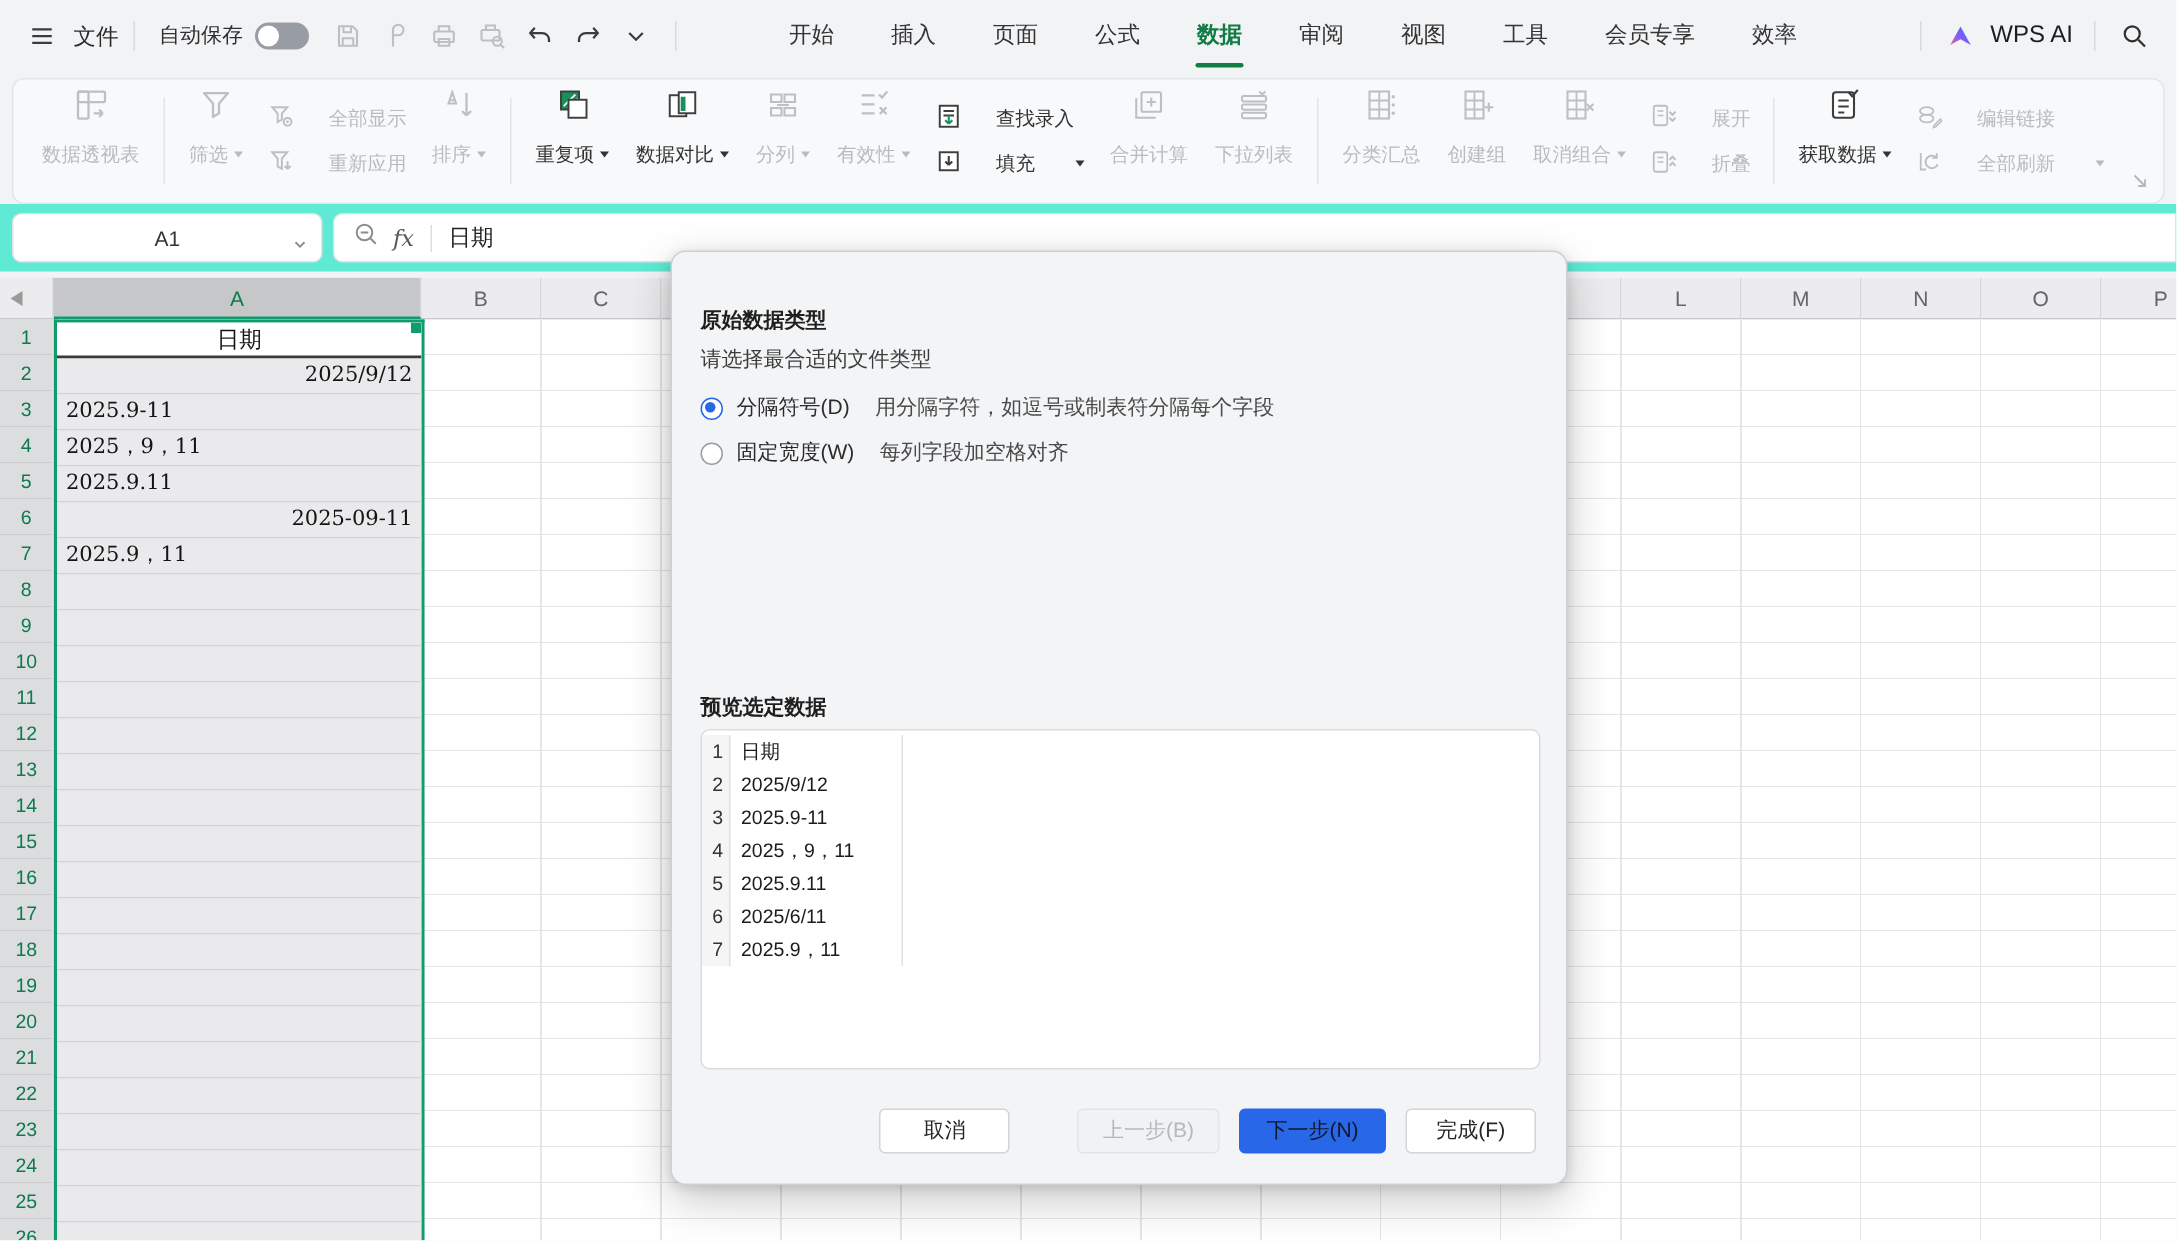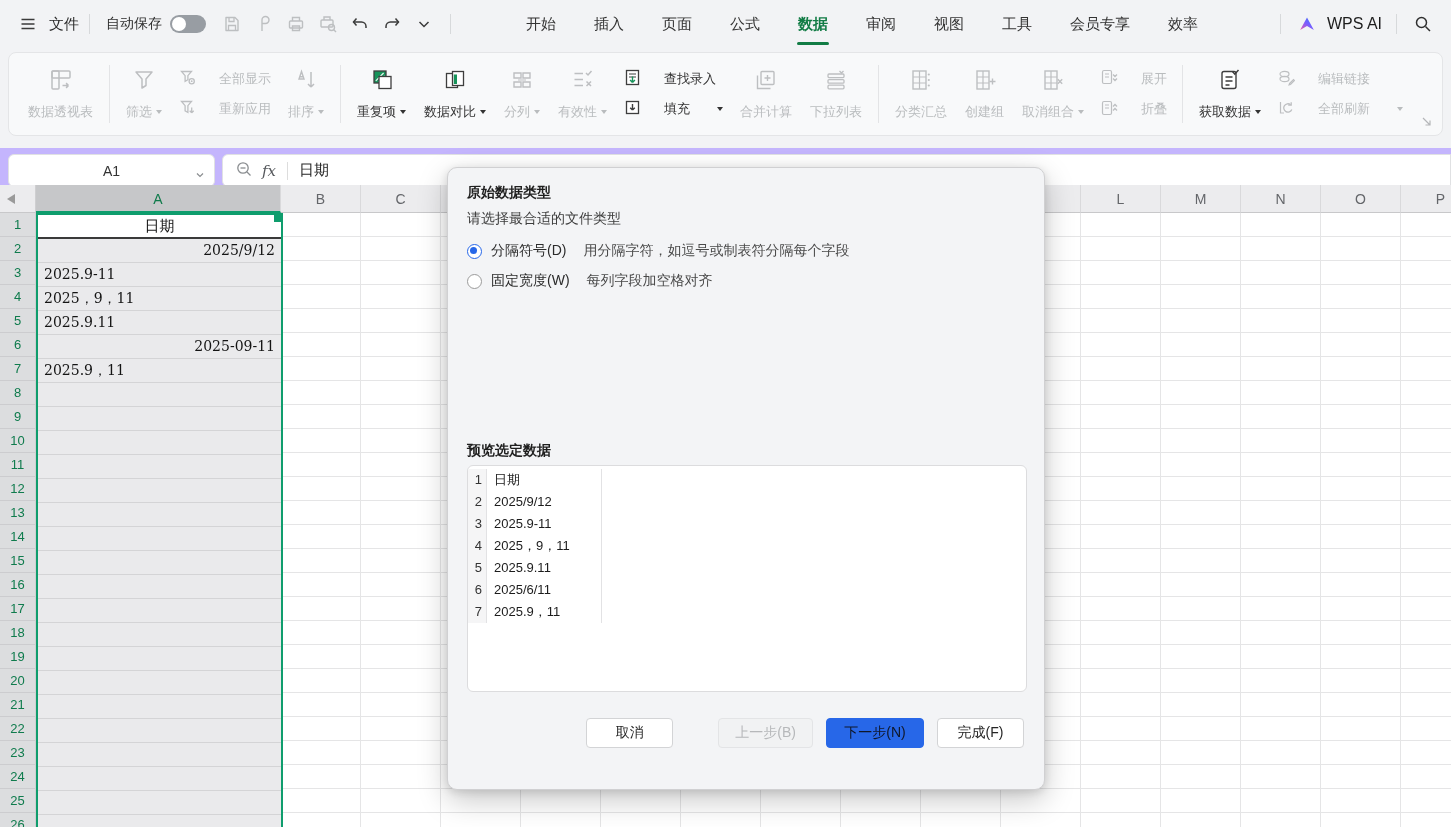--- a/index.html
+++ b/index.html
@@ -18,31 +18,31 @@
   .tab{font-size:15px;color:#333;padding:0 19px;height:48px;line-height:48px;position:relative;white-space:nowrap;cursor:default;}
   .tab.active{color:#127c45;font-weight:bold;}
   .tab.active::after{content:"";position:absolute;left:50%;transform:translateX(-50%);bottom:3px;width:32px;height:3px;border-radius:2px;background:#127c45;}
   .tb-right{margin-left:auto;display:flex;align-items:center;}
   .wpsai{font-size:16px;color:#1d1d1d;margin:0 4px;white-space:nowrap;}
 
   
   #ribbon{position:absolute;left:0;top:48px;width:100%;height:92px;background:#f2f3f5;}
   #rpanel{position:absolute;left:8px;top:4px;right:8px;bottom:4px;background:#f8f9fa;border:1px solid #e4e5e7;border-radius:8px;display:flex;align-items:center;padding:0 10px;box-sizing:border-box;overflow:hidden;}
   .rsep{width:1px;height:58px;background:#e3e4e6;margin:0 7px;flex:none;}
-  .rbig{display:flex;flex-direction:column;align-items:center;justify-content:center;padding:0 9px;gap:6px;height:74px;flex:none;}
+  .rbig{display:flex;flex-direction:column;align-items:center;padding:0 9px;gap:6px;height:74px;flex:none;}
   .rbig .rlab{font-size:13px;display:flex;align-items:center;white-space:nowrap;}
   .rcolstack{display:flex;flex-direction:column;justify-content:center;gap:10px;padding:0 8px;flex:none;}
   .rsm{display:flex;align-items:center;gap:23px;font-size:13px;white-space:nowrap;}
   .en{color:#333;}
   .dis{color:#b9bcbe;}
   .caret{width:0;height:0;border-left:3.5px solid transparent;border-right:3.5px solid transparent;border-top:4px solid currentColor;margin-left:4px;display:inline-block;}
   .launcher{position:absolute;right:10px;bottom:6px;color:#b4b6b8;font-size:10px;}
 
   
-  #fbar{position:absolute;left:0;top:148px;width:100%;height:45px;background:#c4b5fd;}
+  #fbar{position:absolute;left:0;top:136px;width:100%;height:45px;background:#5eead4;}
   .namebox{position:absolute;left:8px;top:6px;width:207px;height:33px;background:#fff;border:1px solid #e0e1e3;border-radius:6px;box-sizing:border-box;display:flex;align-items:center;justify-content:center;font-size:14px;color:#333;}
   .nbchev{position:absolute;right:9px;top:12px;}
   .fxbox{position:absolute;left:222px;top:6px;right:0;height:33px;background:#fff;border:1px solid #e0e1e3;border-radius:6px 0 0 6px;box-sizing:border-box;display:flex;align-items:center;padding-left:12px;}
   .fxit{font-family:"DejaVu Serif",serif;font-style:italic;font-size:15px;color:#55585c;margin:0 11px 0 9px;}
   .fsep{width:1px;height:18px;background:#ddd;margin-right:11px;}
   .fval{font-family:"DejaVu Serif",serif;font-size:15px;color:#1f1f1f;}
 
   
   #grid{position:absolute;left:0;top:185px;width:100%;height:642px;background:#fff;}
   #corner{position:absolute;left:0;top:0;width:36px;height:28px;background:#ececee;border-right:1px solid #cfcfd1;border-bottom:1px solid #c8c8ca;box-sizing:border-box;}
@@ -57,21 +57,21 @@
   .acell{height:24px;line-height:23px;border-bottom:1px solid #d4d4d6;box-sizing:border-box;font-family:"DejaVu Serif",serif;font-size:14px;color:#141414;padding:0 6px;background:#eaeaec;white-space:nowrap;overflow:hidden;}
   .acell.active{background:#fff;border-bottom:2px solid #3a3a3a;font-size:15px;}
   #fillhandle{position:absolute;right:0;top:0;width:7px;height:7px;background:#0f9d6d;z-index:2;}
 
   
   #dialog{position:absolute;left:447px;top:167px;width:598px;height:623px;background:#f3f4f6;border:1px solid #d0d0d2;border-radius:10px;box-shadow:0 10px 30px rgba(0,0,0,.22),0 2px 8px rgba(0,0,0,.12);box-sizing:border-box;z-index:50;overflow:hidden;}
   .dtitle{height:42px;background:#fdfdfe;display:flex;align-items:center;padding:0 15px;font-size:16px;color:#1b1b1b;}
   .dclose{margin-left:auto;width:26px;height:26px;display:flex;align-items:center;justify-content:center;border-radius:4px;cursor:default;}
   .dbody{position:relative;height:calc(100% - 42px);padding:0 19px;box-sizing:border-box;}
   .dintro{margin:0;padding-top:12px;font-size:14px;color:#3c3c3c;line-height:25px;}
-  .dhead{margin-top:16px;font-size:14px;font-weight:bold;color:#1f1f1f;}
+  .dhead{margin-top:37px;font-size:14px;font-weight:bold;color:#1f1f1f;}
   .dsub{margin-top:8px;font-size:14px;color:#3c3c3c;}
   .dradio{margin-top:13px;display:flex;align-items:center;font-size:14px;color:#2b2b2b;height:20px;}
   .dradio+.dradio{margin-top:10px;}
   .rcirc{width:15px;height:15px;border:1.5px solid #9b9b9b;border-radius:50%;background:#fff;margin-right:9px;box-sizing:border-box;position:relative;flex:none;}
   .rcirc.sel{border:1.8px solid #2767e8;}
   .rcirc.sel::after{content:"";position:absolute;left:2.1px;top:2.1px;width:7.2px;height:7.2px;border-radius:50%;background:#2767e8;}
   .rdesc{margin-left:17px;color:#4a4a4a;}
   .dhead2{position:absolute;left:19px;top:258px;font-size:14px;font-weight:bold;color:#1f1f1f;}
   .pbox{position:absolute;left:19px;top:281px;width:560px;height:227px;background:#fff;border:1px solid #dcdcde;border-radius:6px;box-sizing:border-box;overflow:hidden;padding-top:3px;}
   .prow{display:flex;height:22px;line-height:22px;}

